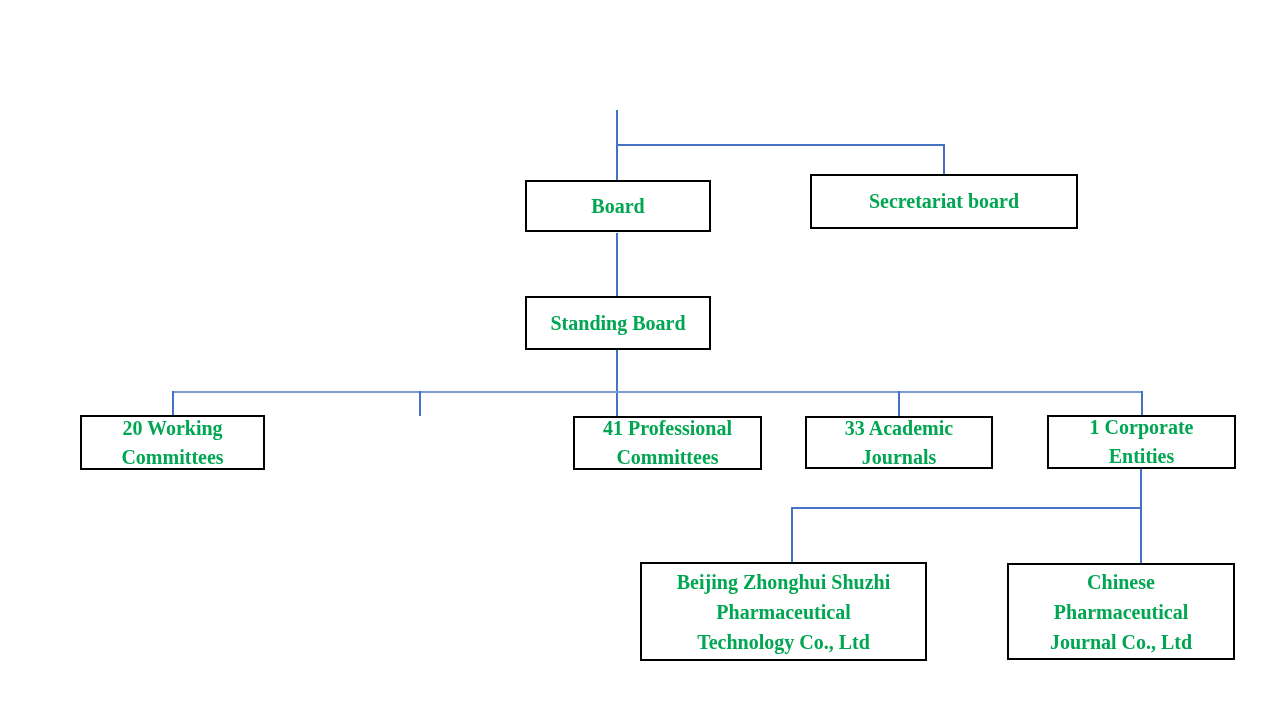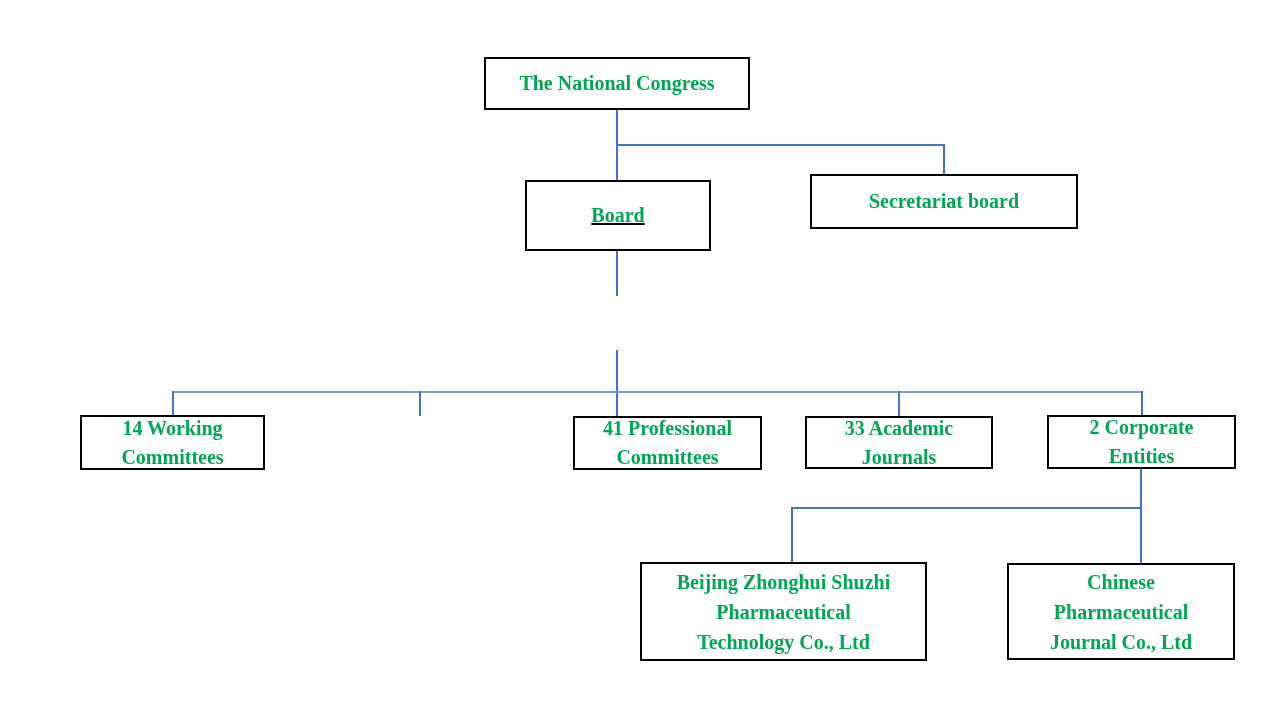--- a/index.html
+++ b/index.html
@@ -50,51 +50,51 @@
   <div class="edge rail" style="left:172px;top:391px;width:971px;height:2px;"></div>
   <div class="edge" style="left:172px;top:391px;width:2px;height:25px;"></div>
   <div class="edge" style="left:419px;top:391px;width:2px;height:25px;"></div>
   <div class="edge" style="left:898px;top:391px;width:2px;height:25px;"></div>
   <div class="edge" style="left:1141px;top:391px;width:2px;height:24px;"></div>
   <div class="edge" style="left:1140px;top:469px;width:2px;height:39px;"></div>
   <div class="edge" style="left:791px;top:507px;width:351px;height:2px;"></div>
   <div class="edge" style="left:791px;top:507px;width:2px;height:55px;"></div>
   <div class="edge" style="left:1140px;top:507px;width:2px;height:56px;"></div>
 
-  <div class="node" style="left:484px;top:57px;width:266px;height:53px;">
-    <span class="node-label">The National Congress</span>
-  </div>
 
-  <div class="node" style="left:525px;top:180px;width:186px;height:71px;text-decoration:underline;">
+  <div class="node" style="left:525px;top:180px;width:186px;height:52px;">
     <span class="node-label">Board</span>
   </div>
 
   <div class="node" style="left:810px;top:174px;width:268px;height:55px;">
     <span class="node-label">Secretariat board</span>
   </div>
 
+  <div class="node" style="left:525px;top:296px;width:186px;height:54px;">
+    <span class="node-label">Standing Board</span>
+  </div>
 
   <div class="node" style="left:80px;top:415px;width:185px;height:55px;">
-    <span class="node-label">14 Working
+    <span class="node-label">20 Working
 Committees</span>
   </div>
 
 
   <div class="node" style="left:573px;top:416px;width:189px;height:54px;">
     <span class="node-label">41 Professional
 Committees</span>
   </div>
 
   <div class="node" style="left:805px;top:416px;width:188px;height:53px;">
     <span class="node-label">33 Academic
 Journals</span>
   </div>
 
   <div class="node" style="left:1047px;top:415px;width:189px;height:54px;">
-    <span class="node-label">2 Corporate
+    <span class="node-label">1 Corporate
 Entities</span>
   </div>
 
   <div class="node node-large" style="left:640px;top:562px;width:287px;height:99px;">
     <span class="node-label">Beijing Zhonghui Shuzhi
 Pharmaceutical
 Technology Co., Ltd</span>
   </div>
 
   <div class="node node-large" style="left:1007px;top:563px;width:228px;height:97px;">

